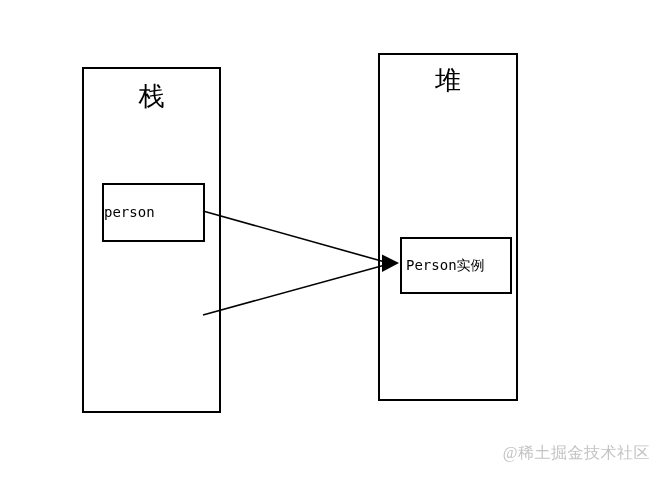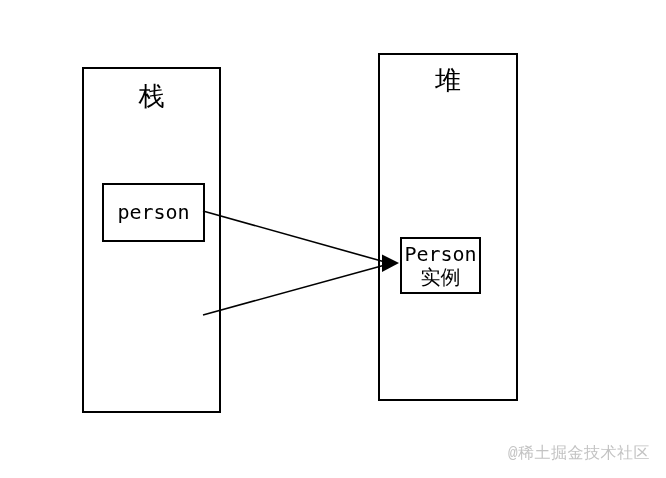--- a/index.html
+++ b/index.html
@@ -36,43 +36,42 @@
   }
   #stack-title { top: 12px; }
   #heap-title  { top: 10px; }
   .var-box {
     position: absolute;
     border: 2px solid #000000;
     background: #ffffff;
     box-sizing: border-box;
     display: flex;
     align-items: center;
-    justify-content: center;
-    font-size: 20px;
+    font-size: 14px;
     line-height: 23px;
     text-align: center;
   }
   #person-box   { left: 18px; top: 114px; width: 103px; height: 59px; }
   #person1-box  { left: 18px; top: 221px; width: 103px; height: 59px; }
-  #instance-box { left: 20px; top: 182px; width: 81px; height: 57px; padding: 0 4px; }
+  #instance-box { left: 20px; top: 182px; width: 112px; height: 57px; padding: 0 4px; }
   #arrow-layer {
     position: absolute;
     left: 0;
     top: 0;
     width: 666px;
     height: 478px;
     pointer-events: none;
   }
   #watermark {
     position: absolute;
     right: 16px;
     top: 443px;
     font-size: 16px;
     color: #c3c3c3;
-    font-family: Liberation Mono, monospace;
+    font-family: Liberation Serif, serif;
     letter-spacing: 0.5px;
   }
 </style>
 </head>
 <body>
 
 <div id="canvas">
 
   <div id="stack-box" class="outer-box">
     <div id="stack-title" class="region-title">栈</div>

